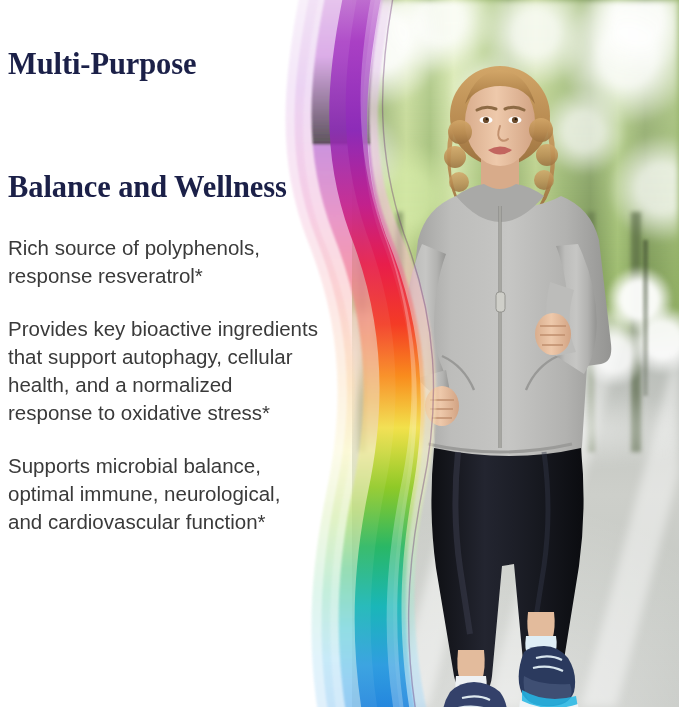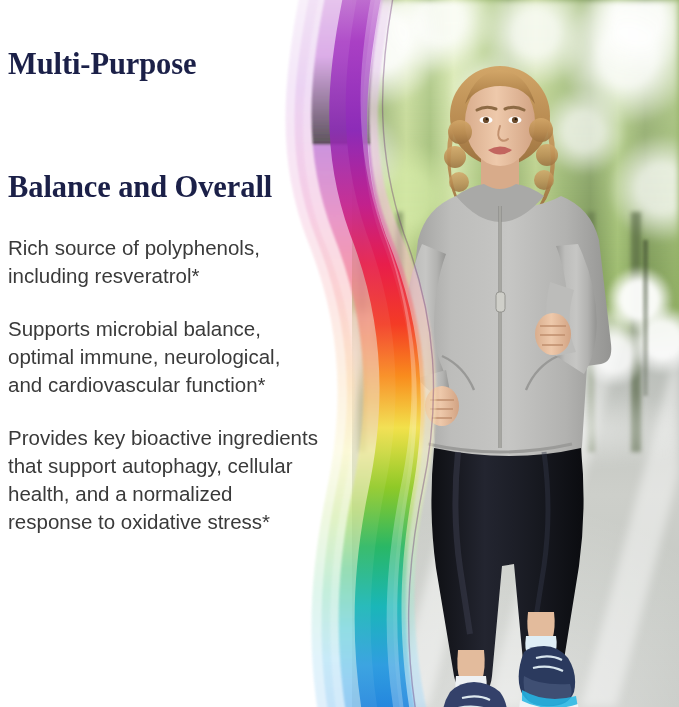--- a/index.html
+++ b/index.html
@@ -394,24 +394,24 @@
              C 186 326, 192 406, 172 500
              C 156 580, 154 652, 168 733" stroke="#5d1f6b" stroke-width="1.4" fill="none" opacity="0.35"></path>
   </svg>
 
   <div class="text-col">
 
     <h1 class="headline">
       <span>Multi-Purpose</span><br>
       <br>
       <br>
-      <span>Balance and Overall</span><br>
+      <span>Balance and Wellness</span><br>
     </h1>
 
-    <p class="benefit">Rich source of polyphenols, including resveratrol*</p>
+    <p class="benefit">Rich source of polyphenols, response resveratrol*</p>
+
+    <p class="benefit">Provides key bioactive ingredients that support autophagy, cellular health, and a normalized response to oxidative stress*</p>
 
     <p class="benefit">Supports microbial balance, optimal immune, neurological, and cardiovascular function*</p>
 
-    <p class="benefit">Provides key bioactive ingredients that support autophagy, cellular health, and a normalized response to oxidative stress*</p>
-
   </div>
 
 </div>
 
 </body></html>

